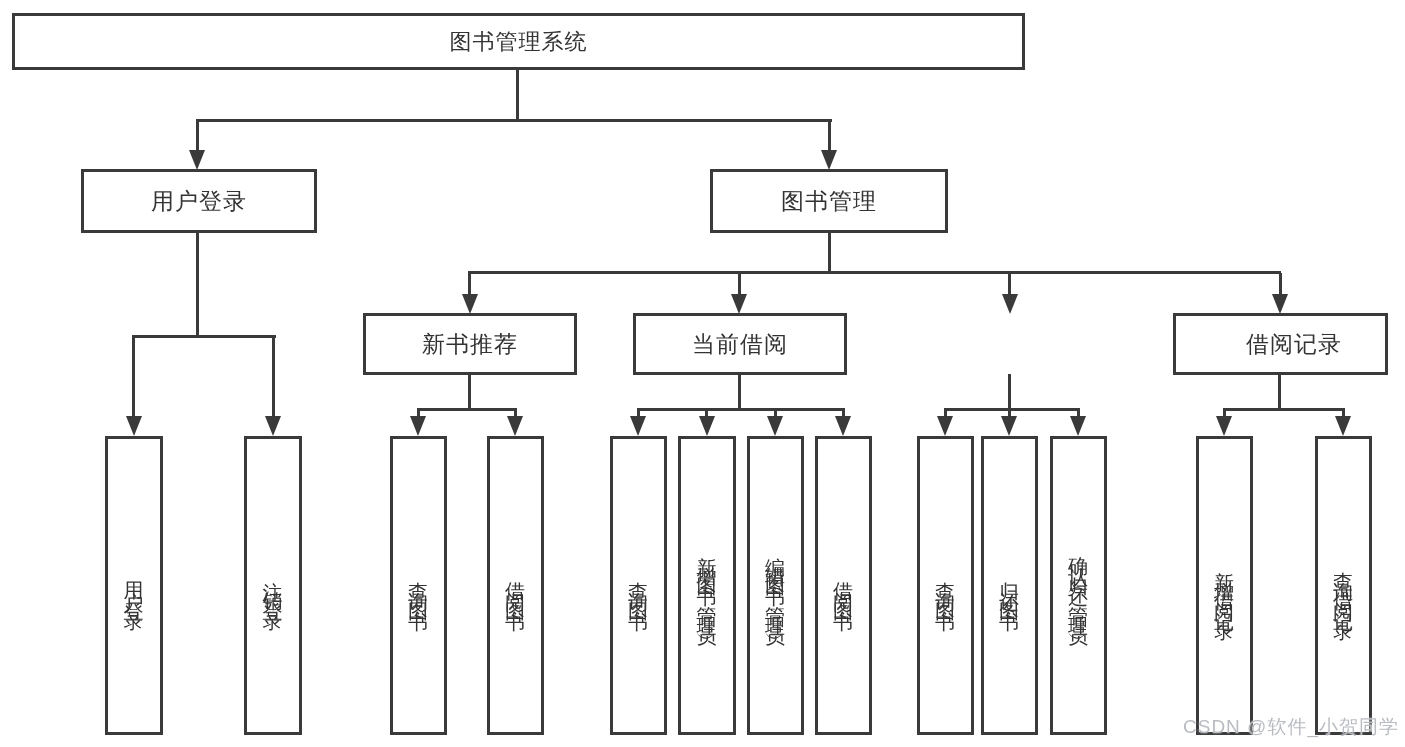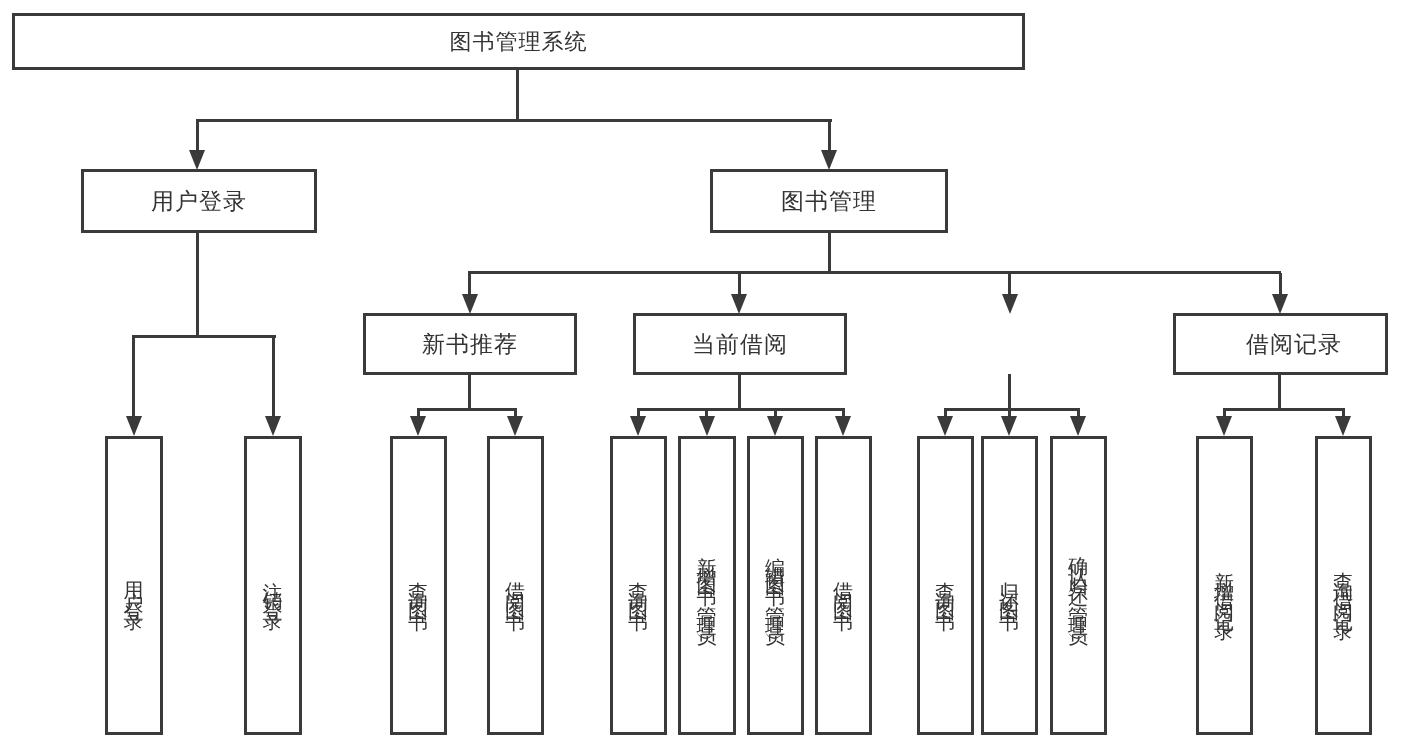--- a/index.html
+++ b/index.html
@@ -156,14 +156,15 @@
     <span class="vtext">确认归还（管理员）</span>
   </div>
 
   <div class="node leaf" style="left:1196px;top:436px;width:57px;height:299px;">
     <span class="vtext">新增借阅记录</span>
   </div>
   <div class="node leaf" style="left:1315px;top:436px;width:57px;height:299px;">
     <span class="vtext">查询借阅记录</span>
   </div>
 
+  <div class="watermark">CSDN @软件_小贺同学</div>
 
 </div>
 
 </body></html>

